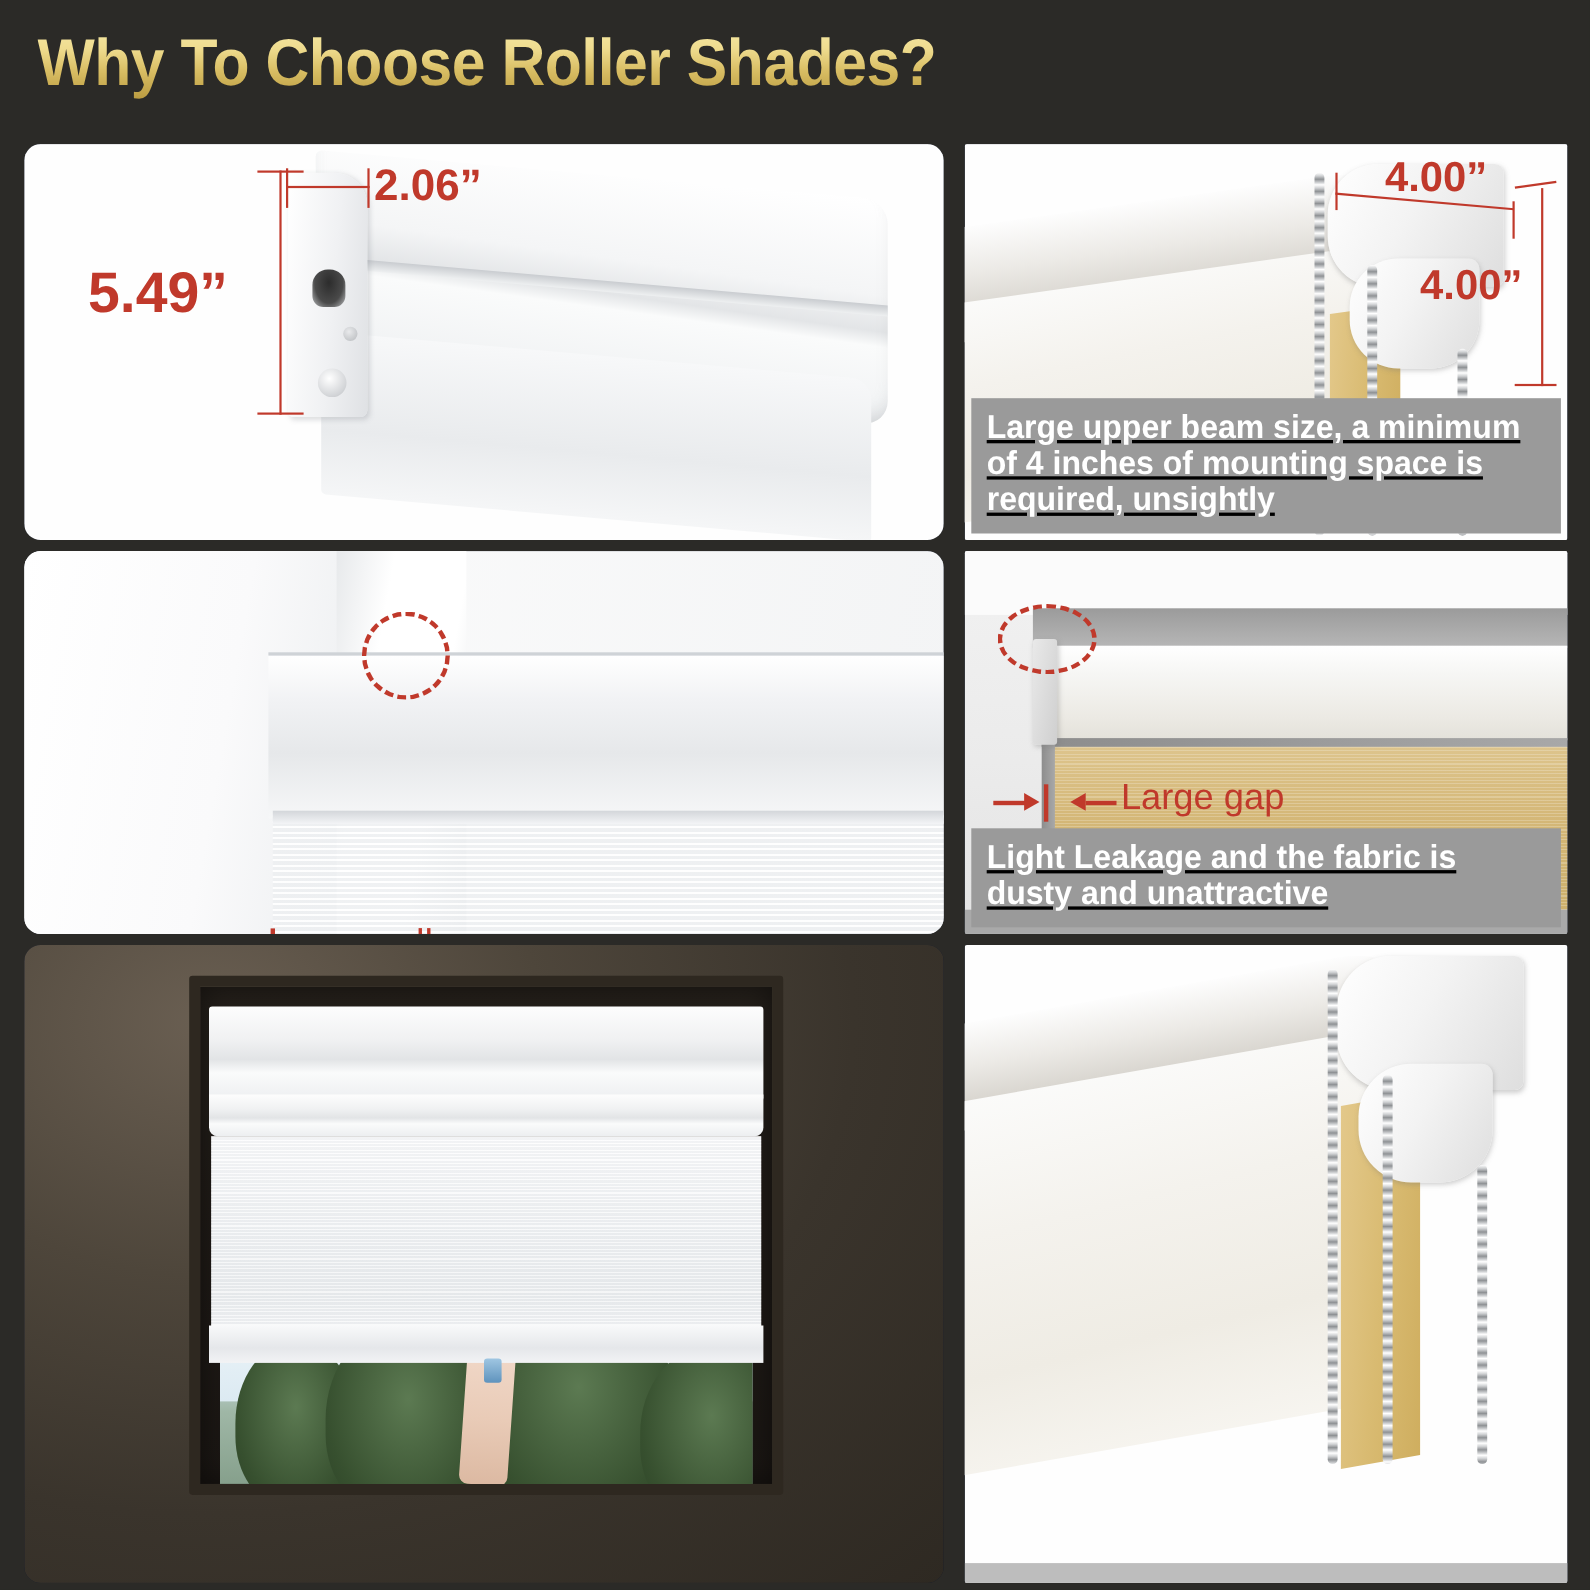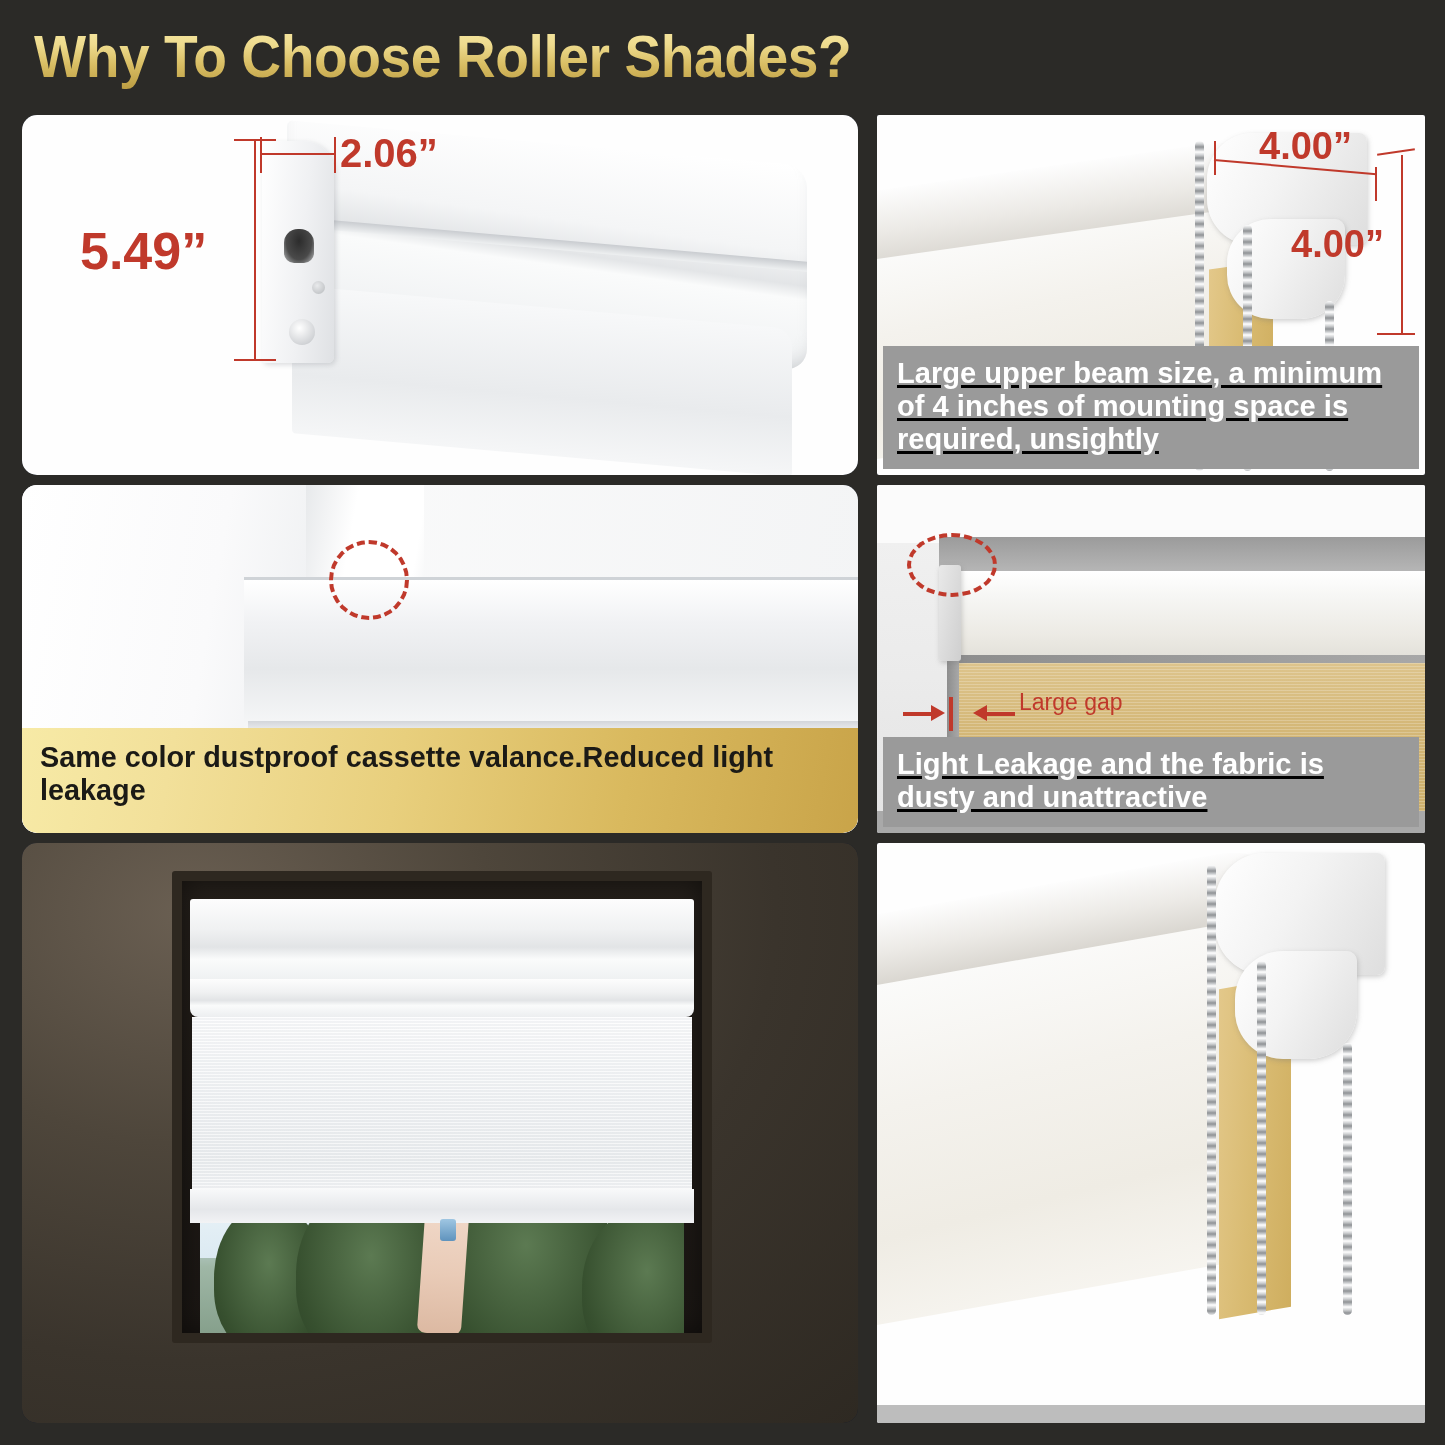--- a/index.html
+++ b/index.html
@@ -24,21 +24,21 @@
     -webkit-background-clip:text;background-clip:text;
     color:transparent;-webkit-text-fill-color:transparent;
     text-shadow:none;
     transform:scaleX(0.92);transform-origin:left center;
     white-space:nowrap;
   }
 
   
   .grid{position:absolute;left:0;top:112px;width:1445px;height:1333px;}
 
-  .panel{position:absolute;overflow:hidden;background:#0f172a;}
+  .panel{position:absolute;overflow:hidden;background:#0f172a;margin-top:16px;}
   .panel.pro{border-radius:15px;}
   .panel.con{border-radius:2px;}
 
   
   .col-l{left:22px;width:836px;}
   .col-r{left:877px;width:548px;}
   .row-1{top:3px;height:360px;}
   .row-2{top:373px;height:348px;}
   .row-3{top:731px;height:580px;}
 
@@ -321,23 +321,20 @@
                   background:repeating-linear-gradient(180deg,rgba(255,255,255,.9) 0 2px,rgba(237,239,241,.85) 2px 5px);"></div>
       <div class="sh-band" style="left:226px;top:236px;right:0;height:12px;background:linear-gradient(180deg,#d3d6da,#f3f4f6);"></div>
 
       <div class="dashed-circle" style="left:307px;top:55px;width:72px;height:72px;"></div>
 
       <div class="gap-bar" style="left:224px;top:343px;height:36px;"></div>
 
       <div class="gap-label" style="left:290px;top:337px;font-size:35px;">smaller gap</div>
     </div>
 
-    <div class="caption gold">
-      <span class="ctext">Same color dustproof cassette valance.Reduced light leakage</span>
-    </div>
   </div>
 
   <div class="panel con col-r row-2">
     <div class="scene">
       <div class="gw-wall"></div>
       <div class="gw-top"></div>
 
       <div class="gw-shadowband" style="left:62px;top:52px;right:0;height:36px;"></div>
       <div class="gw-valance" style="left:70px;top:86px;right:0;height:86px;"></div>
       <div class="gw-edge" style="left:70px;top:170px;right:0;height:8px;"></div>
@@ -347,21 +344,21 @@
 
       <div class="rs-bracket" style="left:62px;top:80px;width:22px;height:96px;border-radius:3px;background:linear-gradient(100deg,#e9e9e9,#cfcfcf);"></div>
 
       <div class="dashed-circle" style="left:30px;top:48px;width:82px;height:56px;"></div>
 
       <div class="gap-bar" style="left:72px;top:212px;height:34px;"></div>
       <div class="arrow-stem" style="left:26px;top:227px;width:30px;"></div>
       <div class="arrow-r" style="left:54px;top:220px;"></div>
       <div class="arrow-stem" style="left:110px;top:227px;width:28px;"></div>
       <div class="arrow-l" style="left:96px;top:220px;"></div>
-      <div class="gap-label" style="left:142px;top:204px;font-size:23px;">Large gap</div>
+      <div class="gap-label" style="left:142px;top:204px;font-size:33px;">Large gap</div>
     </div>
 
     <div class="caption gray">
       <span class="ctext">Light Leakage and the fabric is dusty and unattractive</span>
     </div>
   </div>
 
   <div class="panel pro col-l row-3">
     <div class="scene">
       <div class="room"></div>

